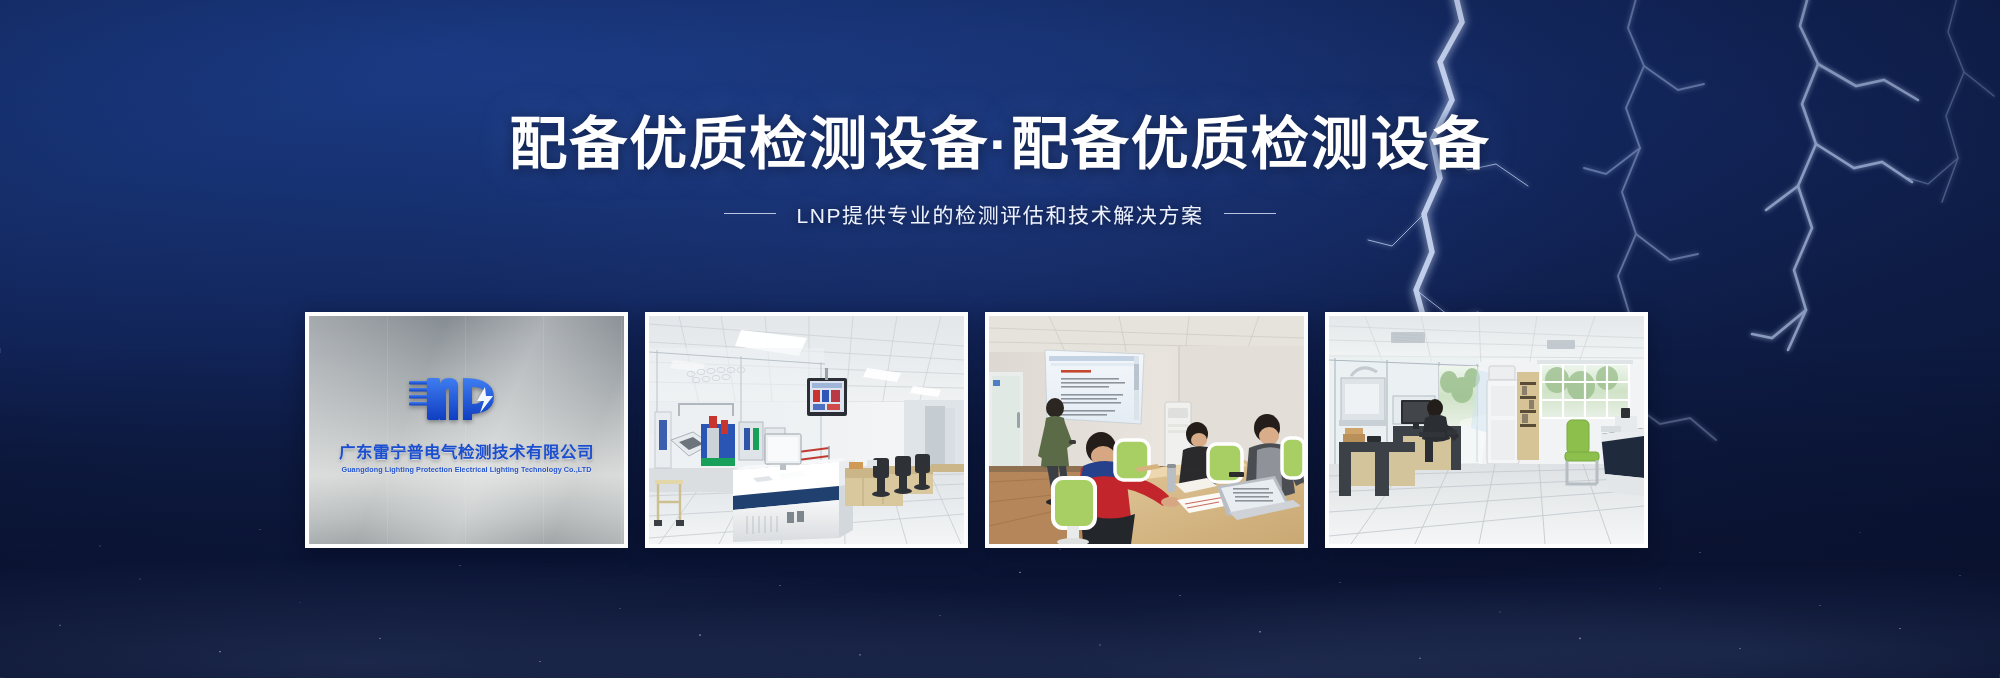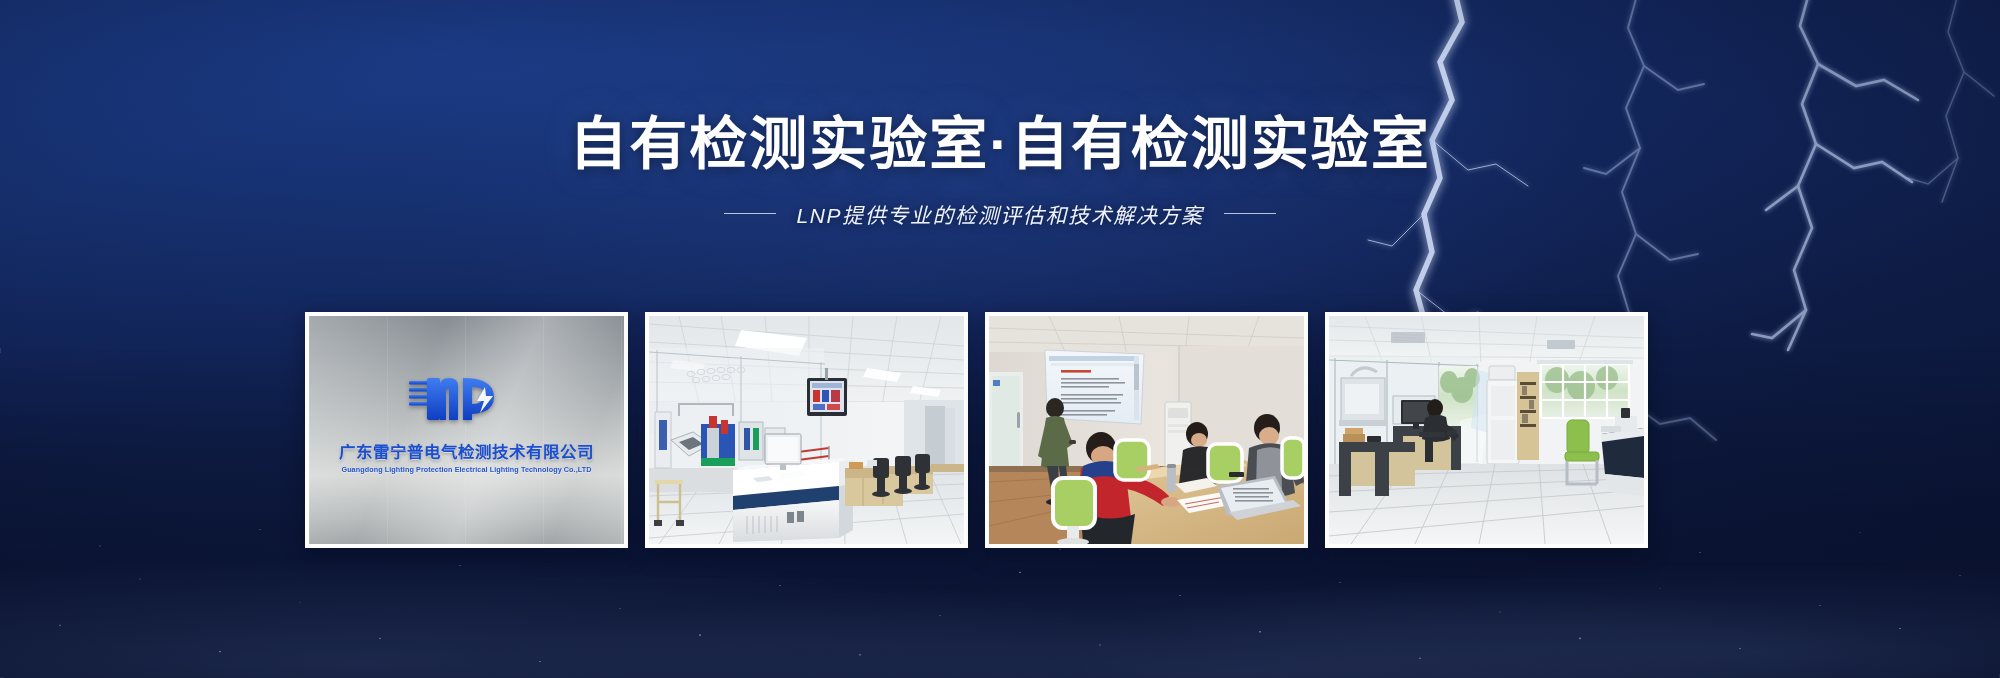--- a/index.html
+++ b/index.html
@@ -98,21 +98,20 @@
     font-weight:bold;
     color:#ffffff;
     letter-spacing:2px;
     text-shadow:0 2px 14px rgba(6,14,40,.75), 0 0 34px rgba(110,160,255,.28);
     white-space:nowrap;
   }
   .subline{
     margin:22px 0 16px 0;
     display:flex;align-items:center;justify-content:center;gap:20px;
     white-space:nowrap;
-    font-style:italic;
   }
   .subline .rule{
     display:block;width:52px;height:1px;
     background:rgba(225,234,255,.80);
   }
   .subtitle{
     font-size:21px;
     color:#eef3ff;
     letter-spacing:1.6px;
     text-shadow:0 1px 8px rgba(6,14,40,.7);
@@ -223,21 +222,21 @@
       <path d="M1960 -14 L1948 32 L1964 72 L1946 116 L1958 158 L1942 202"></path>
       <path d="M1964 72 L1994 96"></path>
       <path d="M1958 158 L1928 184 L1908 178"></path>
     </g>
   </svg>
 
   <div class="bg-city" data-interactable="false"></div>
   <div class="bg-vignette" data-interactable="false"></div>
 
   <div class="textwrap" data-interactable="false">
-    <h1 class="headline" data-interactable="false">自有检测实验室·自有检测实验室</h1>
+    <h1 class="headline" data-interactable="false">配备优质检测设备·配备优质检测设备</h1>
     <div class="subline" data-interactable="false">
       <span class="rule" data-interactable="false"></span>
       <span class="subtitle" data-interactable="false">LNP提供专业的检测评估和技术解决方案</span>
       <span class="rule" data-interactable="false"></span>
     </div>
   </div>
 
   <div class="gallery" data-interactable="false">
 
     <div class="card" data-interactable="true">

